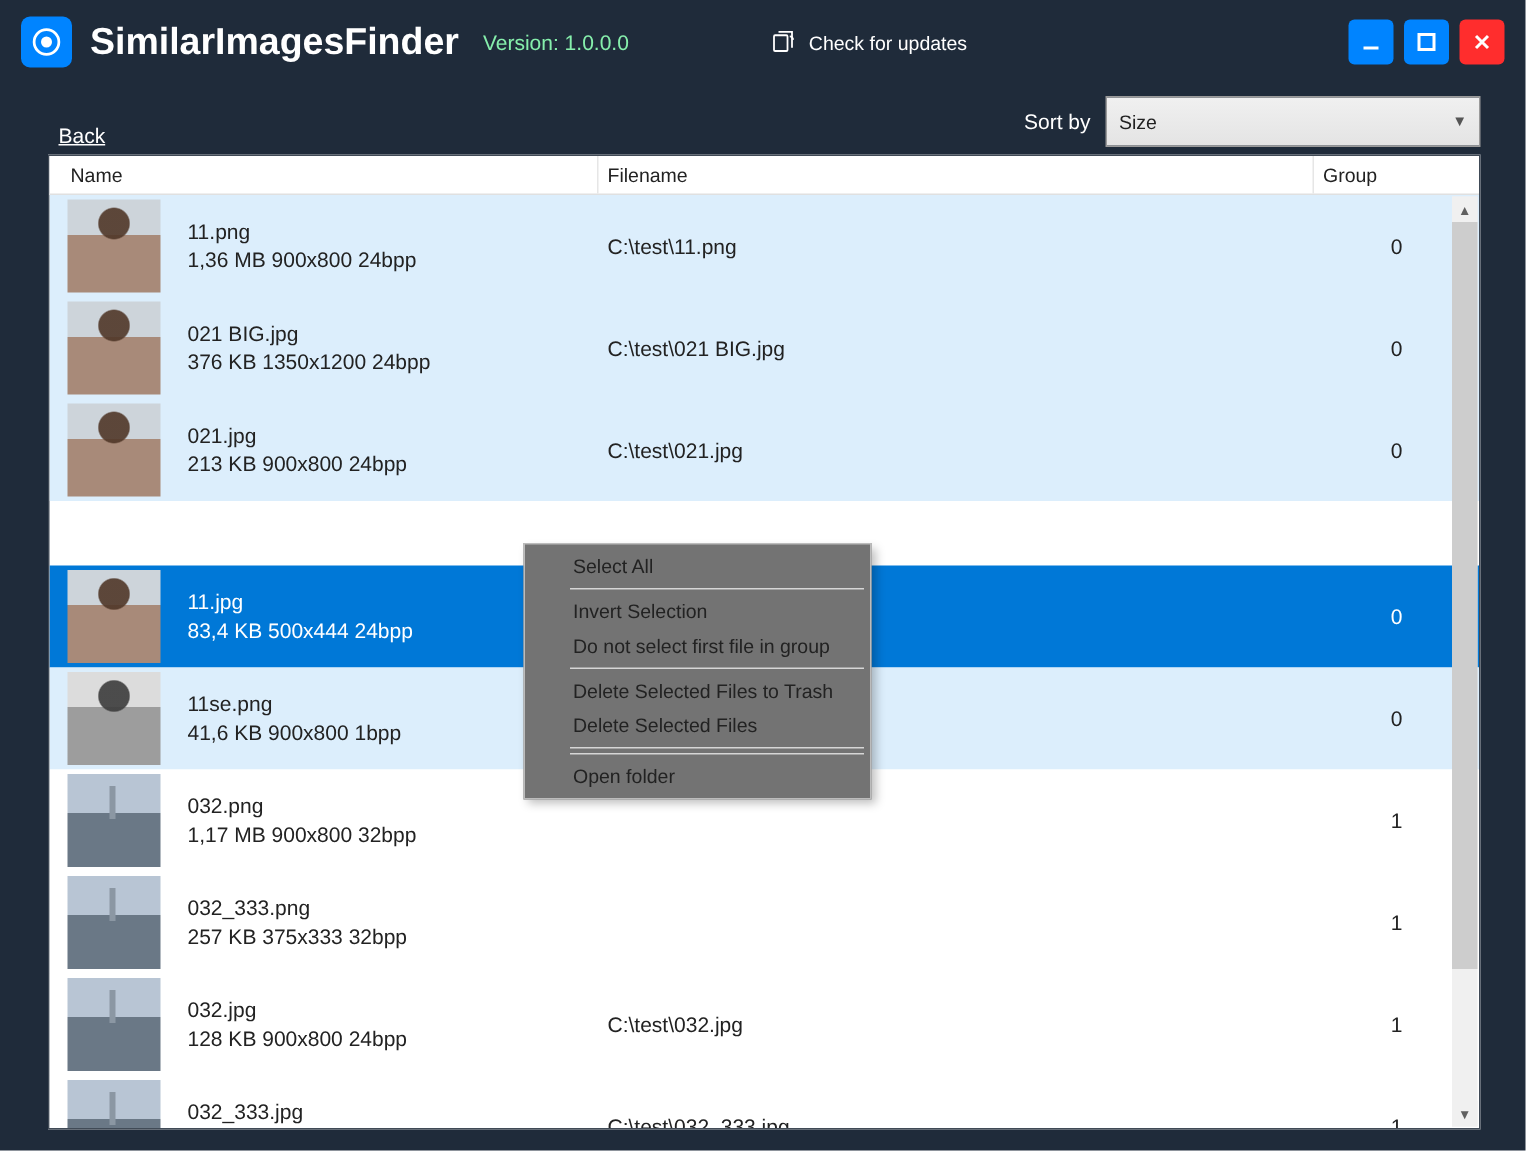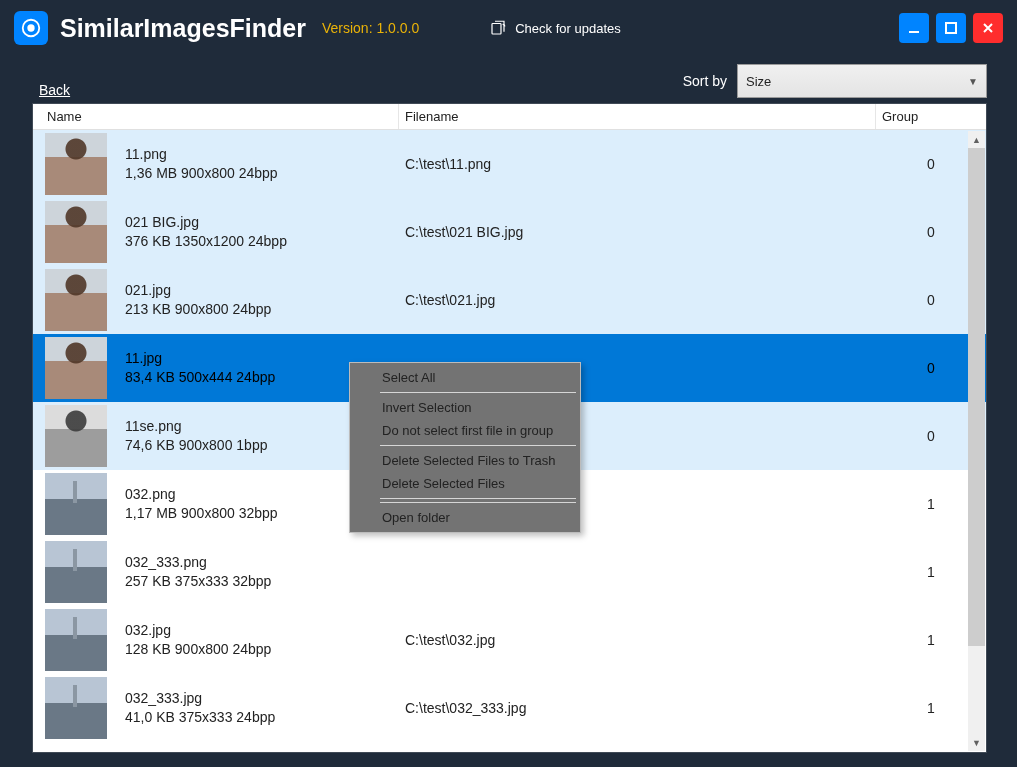--- a/index.html
+++ b/index.html
@@ -3,21 +3,21 @@
 <meta charset="utf-8">
 <style>
 * { margin: 0; padding: 0; box-sizing: border-box; font-family: "Segoe UI", Arial, sans-serif; }
 body { background: #1f2b3a; width: 1017px; height: 767px; overflow: hidden; position: relative; }
 
 
 .titlebar { display: flex; align-items: center; height: 56px; padding: 0 14px; color: #fff; }
 .app-icon { width: 34px; height: 34px; border-radius: 6px; background: #0084ff; display: flex; align-items: center; justify-content: center; margin-right: 12px; }
 .app-icon svg { width: 22px; height: 22px; }
 .app-title { font-size: 25px; font-weight: 700; margin-right: 16px; }
-.version { font-size: 14px; color: #eab308; margin-right: 70px; }
+.version { font-size: 14px; color: #86efac; margin-right: 94px; }
 .updates { display: flex; align-items: center; font-size: 13px; color: #fff; cursor: pointer; gap: 8px; }
 .updates svg { width: 18px; height: 18px; }
 .win-controls { margin-left: auto; display: flex; gap: 7px; }
 .win-btn { width: 30px; height: 30px; border-radius: 4px; display: flex; align-items: center; justify-content: center; cursor: pointer; }
 .win-min, .win-max { background: #0084ff; }
 .win-close { background: #ff2d2d; }
 .win-btn svg { width: 14px; height: 14px; }
 
 
 .sortbar { display: flex; align-items: center; justify-content: flex-end; padding: 8px 30px 8px 0; color: #fff; font-size: 14px; gap: 10px; }
@@ -30,21 +30,21 @@
 .panel { position: absolute; left: 32px; top: 103px; right: 30px; bottom: 14px; background: #fff; border: 1px solid #404a56; display: flex; flex-direction: column; }
 .col-headers { display: flex; height: 26px; align-items: center; border-bottom: 1px solid #e0e0e0; font-size: 13px; color: #222; background: #fff; }
 .col-name { width: 366px; padding-left: 14px; border-right: 1px solid #e6e6e6; height: 100%; display: flex; align-items: center; }
 .col-file { flex: 1; padding-left: 6px; border-right: 1px solid #e6e6e6; height: 100%; display: flex; align-items: center; }
 .col-group { width: 110px; padding-left: 6px; height: 100%; display: flex; align-items: center; }
 
 .rows { flex: 1; overflow: hidden; position: relative; }
 .row { display: flex; align-items: center; height: 68px; font-size: 14px; color: #222; }
 .row.group0 { background: #dceefc; align-items: center; }
 .row.group1 { background: #ffffff; }
-.row.selected { background: #0078d7; color: #000000; }
+.row.selected { background: #0078d7; color: #ffffff; margin-top: 43px; }
 
 .thumb { width: 62px; height: 62px; margin: 0 18px 0 12px; background: #8a9088; flex: 0 0 62px; position: relative; overflow: hidden; }
 .thumb.tree { background: linear-gradient(#cdd4da 0 38%, #a88a79 38% 100%); }
 .thumb.tree::after { content: ""; position: absolute; left: 18px; top: 4px; width: 26px; height: 30px; background: radial-gradient(circle at 50% 40%, rgba(80,55,40,0.9) 0 10px, transparent 11px); border-radius: 50%; }
 .thumb.treebw { background: linear-gradient(#dcdcdc 0 38%, #9d9d9d 38% 100%); }
 .thumb.treebw::after { content: ""; position: absolute; left: 18px; top: 4px; width: 26px; height: 30px; background: radial-gradient(circle at 50% 40%, rgba(60,60,60,0.9) 0 10px, transparent 11px); border-radius: 50%; }
 .thumb.city { background: linear-gradient(#b8c5d4 0 42%, #6a7886 42% 100%); }
 .thumb.city::after { content: ""; position: absolute; left: 28px; top: 8px; width: 4px; height: 22px; background: #8b97a3; }
 
 .cell-name { width: 274px; line-height: 1.35; }
@@ -154,21 +154,21 @@
           <span class="fn">11.jpg</span>
           <span class="meta">83,4 KB  500x444  24bpp</span>
         </div>
         <div class="cell-file">C:\test\11.jpg</div>
         <div class="cell-group">0</div>
       </div>
       <div class="row group0">
         <div class="thumb treebw"></div>
         <div class="cell-name">
           <span class="fn">11se.png</span>
-          <span class="meta">74,6 KB  900x800  1bpp</span>
+          <span class="meta">41,6 KB  900x800  1bpp</span>
         </div>
         <div class="cell-file"></div>
         <div class="cell-group">0</div>
       </div>
       <div class="row group1">
         <div class="thumb city"></div>
         <div class="cell-name">
           <span class="fn">032.png</span>
           <span class="meta">1,17 MB  900x800  32bpp</span>
         </div>

